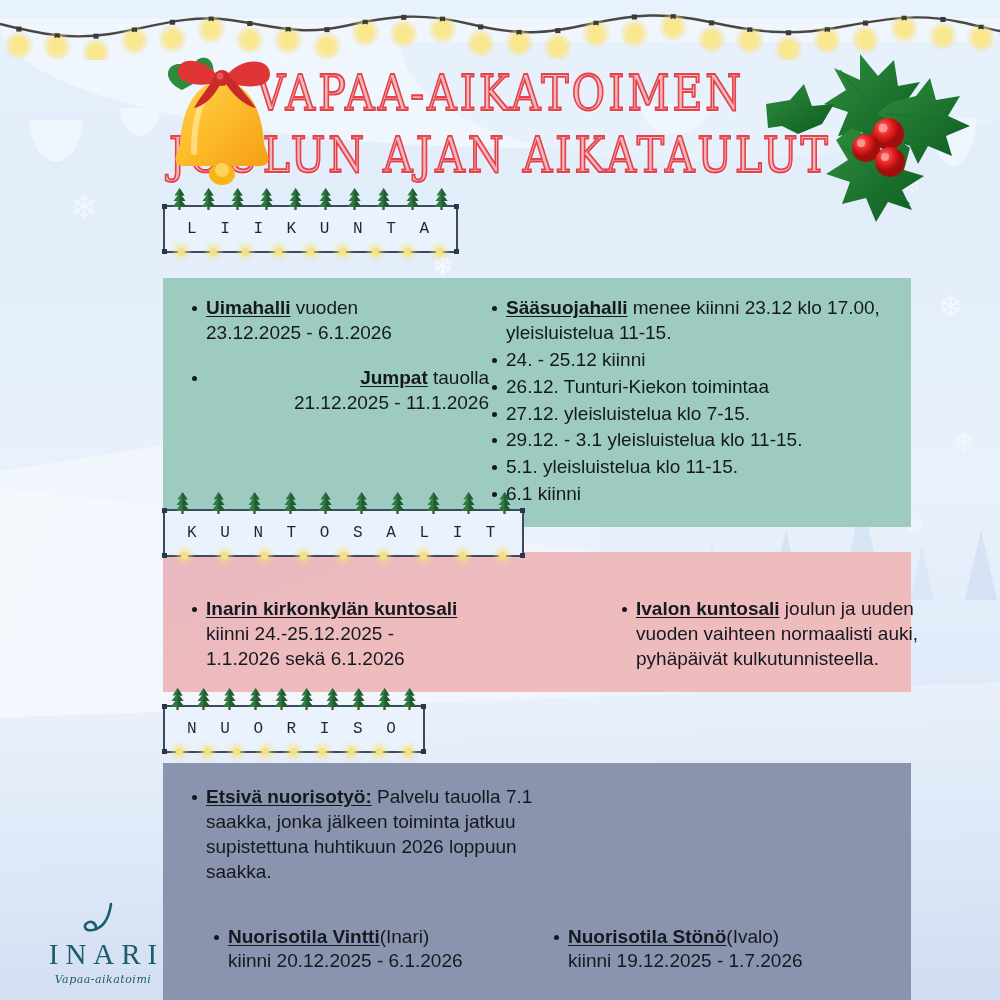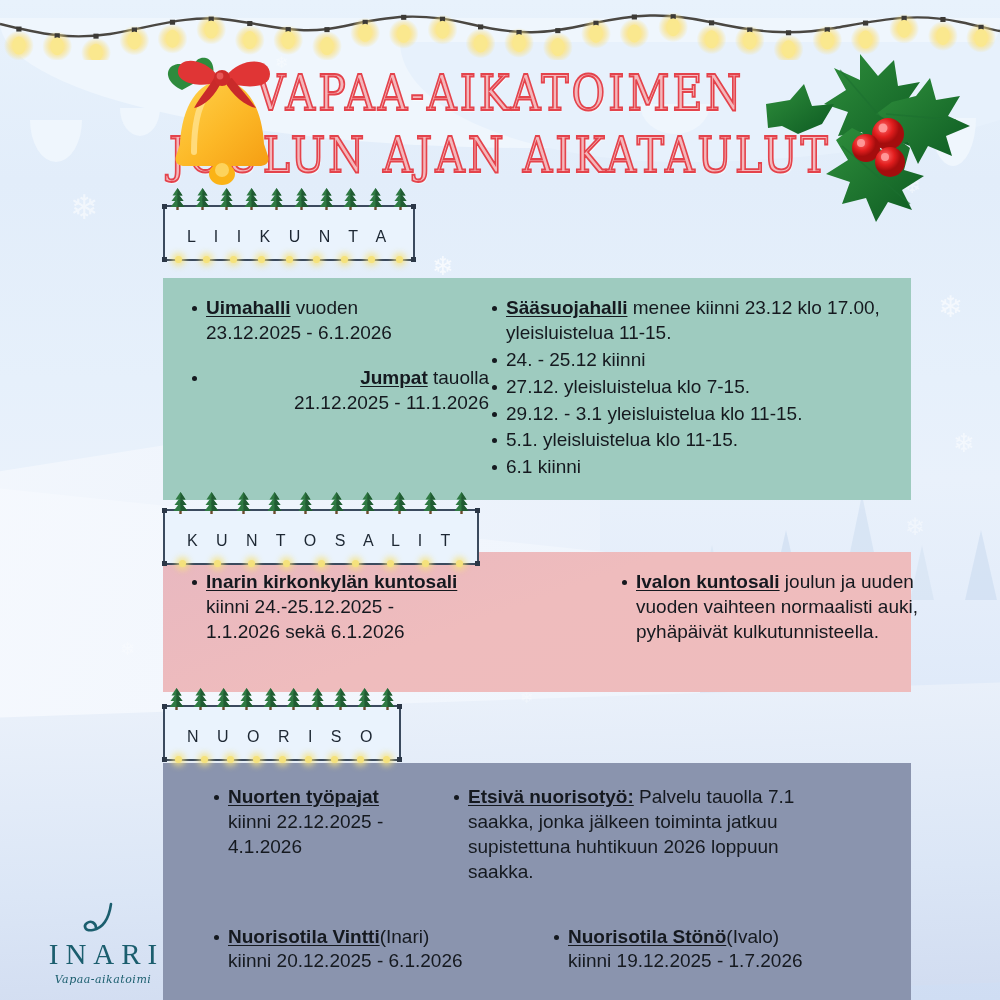--- a/index.html
+++ b/index.html
@@ -139,27 +139,26 @@
   .badge-wrap { position: absolute; left: 163px; z-index: 8; }
   .badge {
     position: relative;
     border: 2px solid #3b4a5e;
     background: #eaf3fd;
     padding: 13px 20px 13px 22px;
     display: inline-block;
     min-width: 175px;
   }
   .badge-label {
-    font-family: Liberation Sans, sans-serif;
+    font-family: Liberation Mono, monospace;
     font-size: 16px;
     font-weight: 400;
     letter-spacing: 7px;
     color: #1d2733;
     white-space: nowrap;
-    margin-top: 8px;
   }
   .badge .corner {
     position: absolute; width: 5px; height: 5px;
     background: #2b3747;
   }
   .badge .corner.tl { top: -3px; left: -3px; }
   .badge .corner.tr { top: -3px; right: -3px; }
   .badge .corner.bl { bottom: -3px; left: -3px; }
   .badge .corner.br { bottom: -3px; right: -3px; }
 
@@ -589,20 +588,21 @@
           <li class="spaced">
             <b>Jumpat</b><span class="plain"> tauolla</span><br>
             <span class="plain">21.12.2025 - 11.1.2026</span>
           </li>
         </ul>
       </div>
       <div class="col col-right">
         <ul class="items">
           <li><b>Sääsuojahalli</b><span class="plain"> menee kiinni 23.12 klo 17.00, yleisluistelua 11-15.</span></li>
           <li><span class="plain">24. - 25.12 kiinni</span></li>
+          <li><span class="plain">26.12. Tunturi-Kiekon toimintaa</span></li>
           <li><span class="plain">27.12. yleisluistelua klo 7-15.</span></li>
           <li><span class="plain">29.12. - 3.1 yleisluistelua klo 11-15.</span></li>
           <li><span class="plain">5.1. yleisluistelua klo 11-15.</span></li>
           <li><span class="plain">6.1 kiinni</span></li>
         </ul>
       </div>
     </div>
   </div>
 
   <div class="section" style="top:497px;">
@@ -712,21 +712,21 @@
             <div class="mini-light"></div>
             <div class="mini-light"></div>
             <div class="mini-light"></div>
             <div class="mini-light"></div>
             <div class="mini-light"></div>
           </div>
         <div class="badge-label">K U N T O S A L I T</div>
       </div>
     </div>
 
-    <div class="panel pink" style="top:55px; height:140px; align-items:flex-start;">
+    <div class="panel pink" style="top:55px; height:140px; align-items:flex-end;">
       <div class="col col-left">
         <ul class="items">
           <li>
             <b>Inarin kirkonkylän kuntosali</b><br>
             <span class="plain">kiinni 24.-25.12.2025 -</span><br>
             <span class="plain">1.1.2026 sekä 6.1.2026</span>
           </li>
         </ul>
       </div>
       <div class="col col-right" style="width:300px; margin-left:130px;">
@@ -846,29 +846,20 @@
             <div class="mini-light"></div>
             <div class="mini-light"></div>
             <div class="mini-light"></div>
           </div>
         <div class="badge-label">N U O R I S O</div>
       </div>
     </div>
 
     <div class="panel gray" style="top:58px; height:237px; display:block; padding-top:22px;">
       <div style="display:flex;">
-        <div class="col" style="width:240px; margin-left:22px;">
-          <ul class="items">
-            <li>
-              <b>Nuorten työpajat</b><br>
-              <span class="plain">kiinni 22.12.2025 -</span><br>
-              <span class="plain">4.1.2026</span>
-            </li>
-          </ul>
-        </div>
         <div class="col" style="width:350px;">
           <ul class="items">
             <li><b>Etsivä nuorisotyö:</b><span class="plain"> Palvelu tauolla 7.1 saakka, jonka jälkeen toiminta jatkuu supistettuna huhtikuun 2026 loppuun saakka.</span></li>
           </ul>
         </div>
       </div>
 
       <div style="display:flex; margin-top:38px;">
         <div class="col" style="width:340px; margin-left:22px;">
           <ul class="items">

